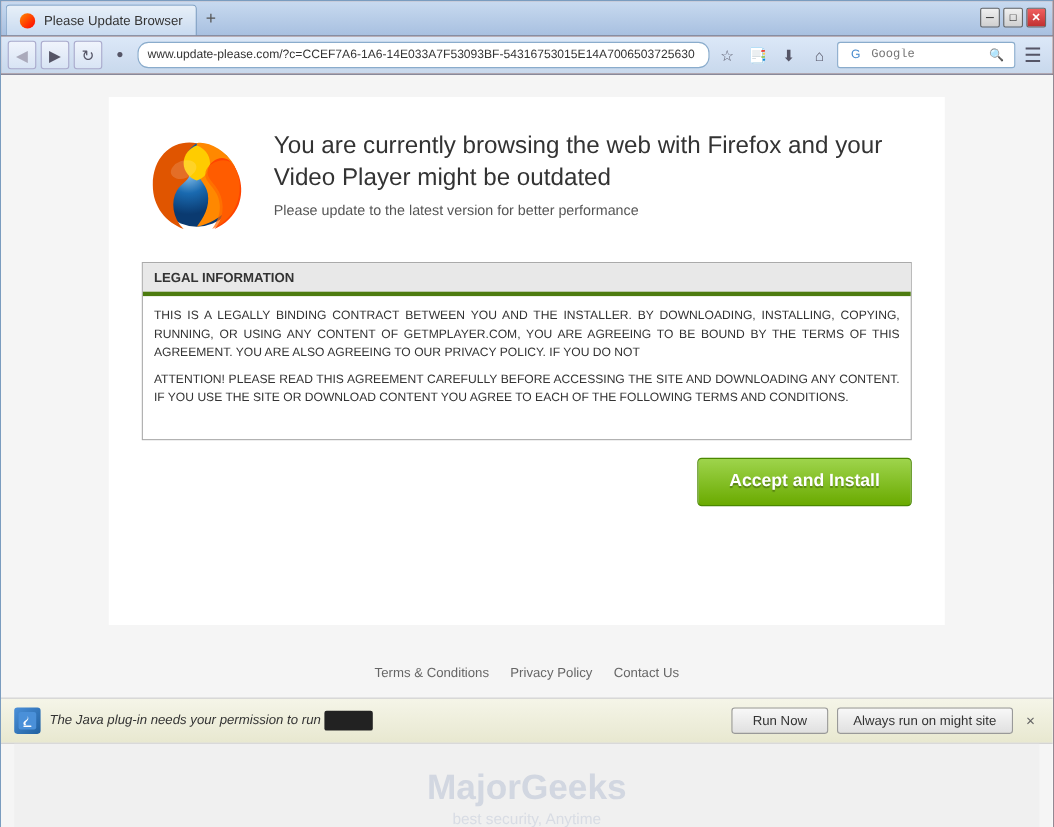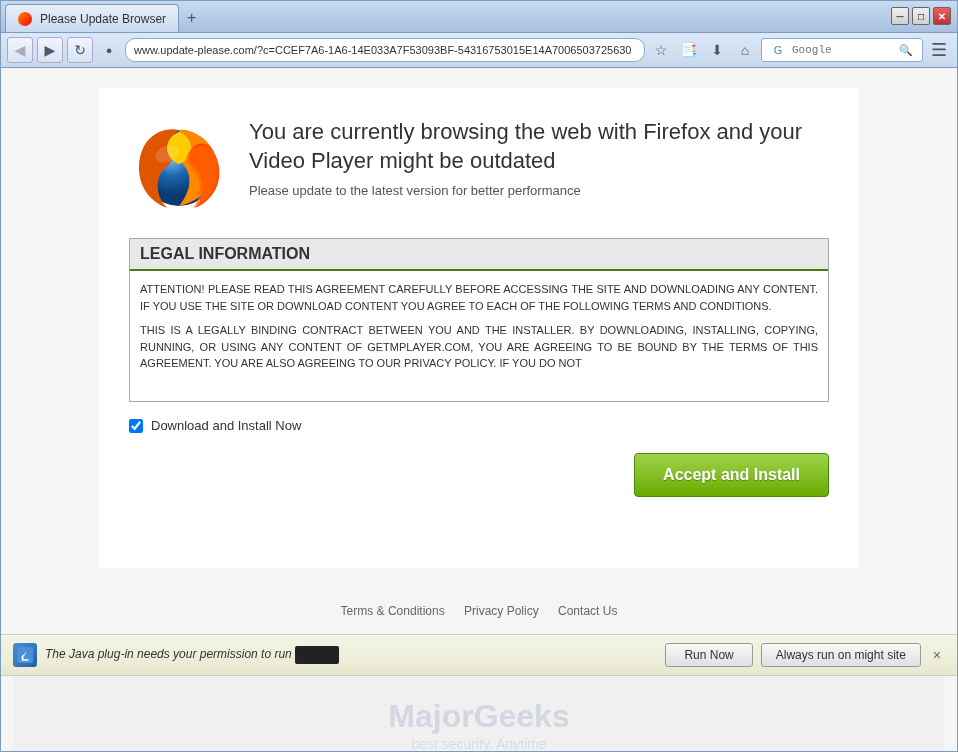--- a/index.html
+++ b/index.html
@@ -208,24 +208,24 @@
     
     .legal-box {
       border: 1px solid #aaa;
       background: white;
       margin-bottom: 16px;
     }
 
     .legal-header {
       background: #e8e8e8;
       padding: 6px 10px;
-      font-size: 16px;
+      font-size: 12px;
       font-weight: bold;
       color: #333;
-      border-bottom: 2px solid #4d7c0f;
+      border-bottom: 4px solid #4d7c0f;
       display: flex;
       justify-content: space-between;
       align-items: flex-start;
     }
 
     .legal-scroll-area {
       height: 130px;
       overflow-y: scroll;
       padding: 10px;
       font-size: 11px;
@@ -459,29 +459,25 @@
           <h2>You are currently browsing the web with Firefox and your Video Player might be outdated</h2>
           <p>Please update to the latest version for better performance</p>
         </div>
       </div>
 
       <div class="legal-box">
         <div class="legal-header">
           <span>LEGAL INFORMATION</span>
         </div>
         <div class="legal-scroll-area">
+          <p>THIS IS A LEGALLY BINDING CONTRACT BETWEEN YOU AND THE INSTALLER. BY DOWNLOADING, INSTALLING, COPYING, RUNNING, OR USING ANY CONTENT OF GETMPLAYER.COM, YOU ARE AGREEING TO BE BOUND BY THE TERMS OF THIS AGREEMENT. YOU ARE ALSO AGREEING TO OUR PRIVACY POLICY. IF YOU DO NOT</p>
           <p>ATTENTION! PLEASE READ THIS AGREEMENT CAREFULLY BEFORE ACCESSING THE SITE AND DOWNLOADING ANY CONTENT. IF YOU USE THE SITE OR DOWNLOAD CONTENT YOU AGREE TO EACH OF THE FOLLOWING TERMS AND CONDITIONS.</p>
-          <p>THIS IS A LEGALLY BINDING CONTRACT BETWEEN YOU AND THE INSTALLER. BY DOWNLOADING, INSTALLING, COPYING, RUNNING, OR USING ANY CONTENT OF GETMPLAYER.COM, YOU ARE AGREEING TO BE BOUND BY THE TERMS OF THIS AGREEMENT. YOU ARE ALSO AGREEING TO OUR PRIVACY POLICY. IF YOU DO NOT</p>
         </div>
       </div>
 
-      <div class="checkbox-row">
-        <input type="checkbox" checked="" style="">
-        <label>Download and Install Now</label>
-      </div>
 
       <button class="accept-btn">Accept and Install</button>
 
     </div>
 
     <div class="footer-links">
       <a href="#">Terms &amp; Conditions</a>
       <a href="#">Privacy Policy</a>
       <a href="#">Contact Us</a>
     </div>

